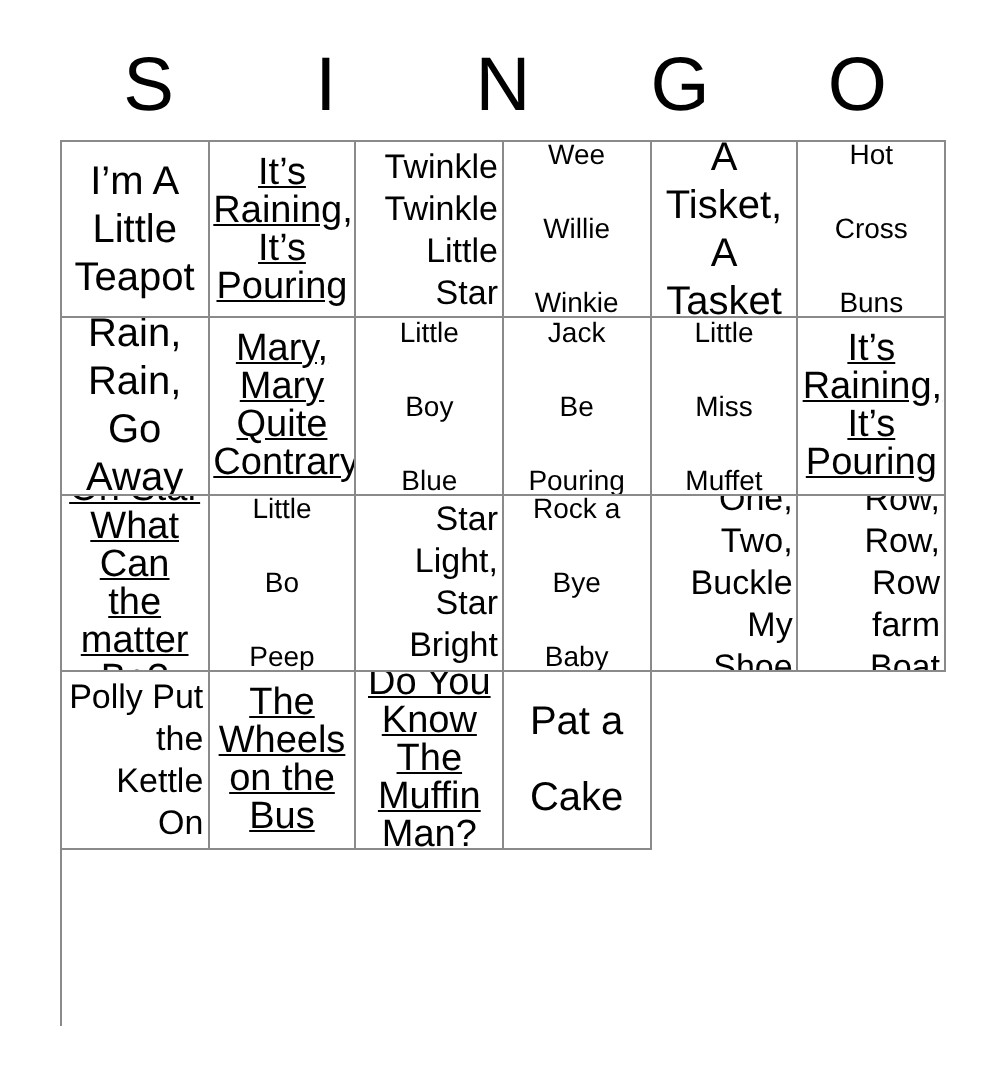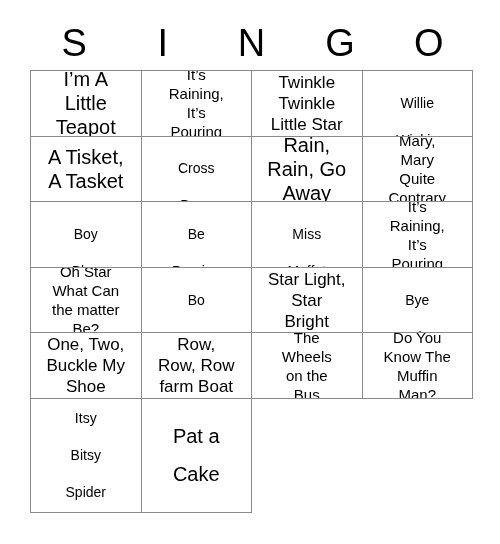--- a/index.html
+++ b/index.html
@@ -44,21 +44,21 @@
   }
 
   
   #grid {
     position: absolute;
     left: 30px;
     top: 70px;
     width: 443px;
     height: 443px;
     display: grid;
-    grid-template-columns: repeat(4, 1fr);
+    grid-template-columns: repeat(6, 1fr);
     grid-template-rows: repeat(5, 1fr);
     border-top: 1px solid #8a8a8a;
     border-left: 1px solid #8a8a8a;
     box-sizing: border-box;
     background: #ffffff;
   }
   .cell {
     border-right: 1px solid #8a8a8a;
     border-bottom: 1px solid #8a8a8a;
     box-sizing: border-box;
@@ -75,22 +75,22 @@
     display: block;
     width: 100%;
     white-space: pre-line;
     font-weight: 400;
   }
 
   
   .fs-xxl .cell-text { font-size: 20px; line-height: 38px; }
   .fs-xl  .cell-text { font-size: 14px; line-height: 37px; }
   .fs-lg  .cell-text { font-size: 20px; line-height: 24px; }
-  .fs-md  .cell-text { font-size: 17px; line-height: 21px; }
-  .fs-sm  .cell-text { font-size: 15px; line-height: 19px; }
+  .fs-md  .cell-text { font-size: 17px; line-height: 21px; text-align: right; }
+  .fs-sm  .cell-text { font-size: 19px; line-height: 19px; text-decoration: underline; }
 </style>
 </head>
 <body>
 
 <div id="card">
 
   <div id="header">
     <div class="header-cell">S</div>
     <div class="header-cell">I</div>
     <div class="header-cell">N</div>
@@ -190,36 +190,36 @@
         <span class="cell-text">One, Two,
 Buckle My
 Shoe</span>
       </div>
     <div class="cell fs-md">
         <span class="cell-text">Row,
 Row, Row
 farm Boat</span>
       </div>
 
+    <div class="cell fs-md">
+        <span class="cell-text">Polly Put
+the
+Kettle On</span>
+      </div>
     <div class="cell fs-sm">
         <span class="cell-text">The
 Wheels
 on the
 Bus</span>
       </div>
     <div class="cell fs-sm">
         <span class="cell-text">Do You
 Know The
 Muffin
 Man?</span>
       </div>
-    <div class="cell fs-xl">
-        <span class="cell-text">Itsy
-Bitsy
-Spider</span>
-      </div>
     <div class="cell fs-xxl">
         <span class="cell-text">Pat a
 Cake</span>
       </div>
 
   </div>
 </div>
 
 </body></html>

